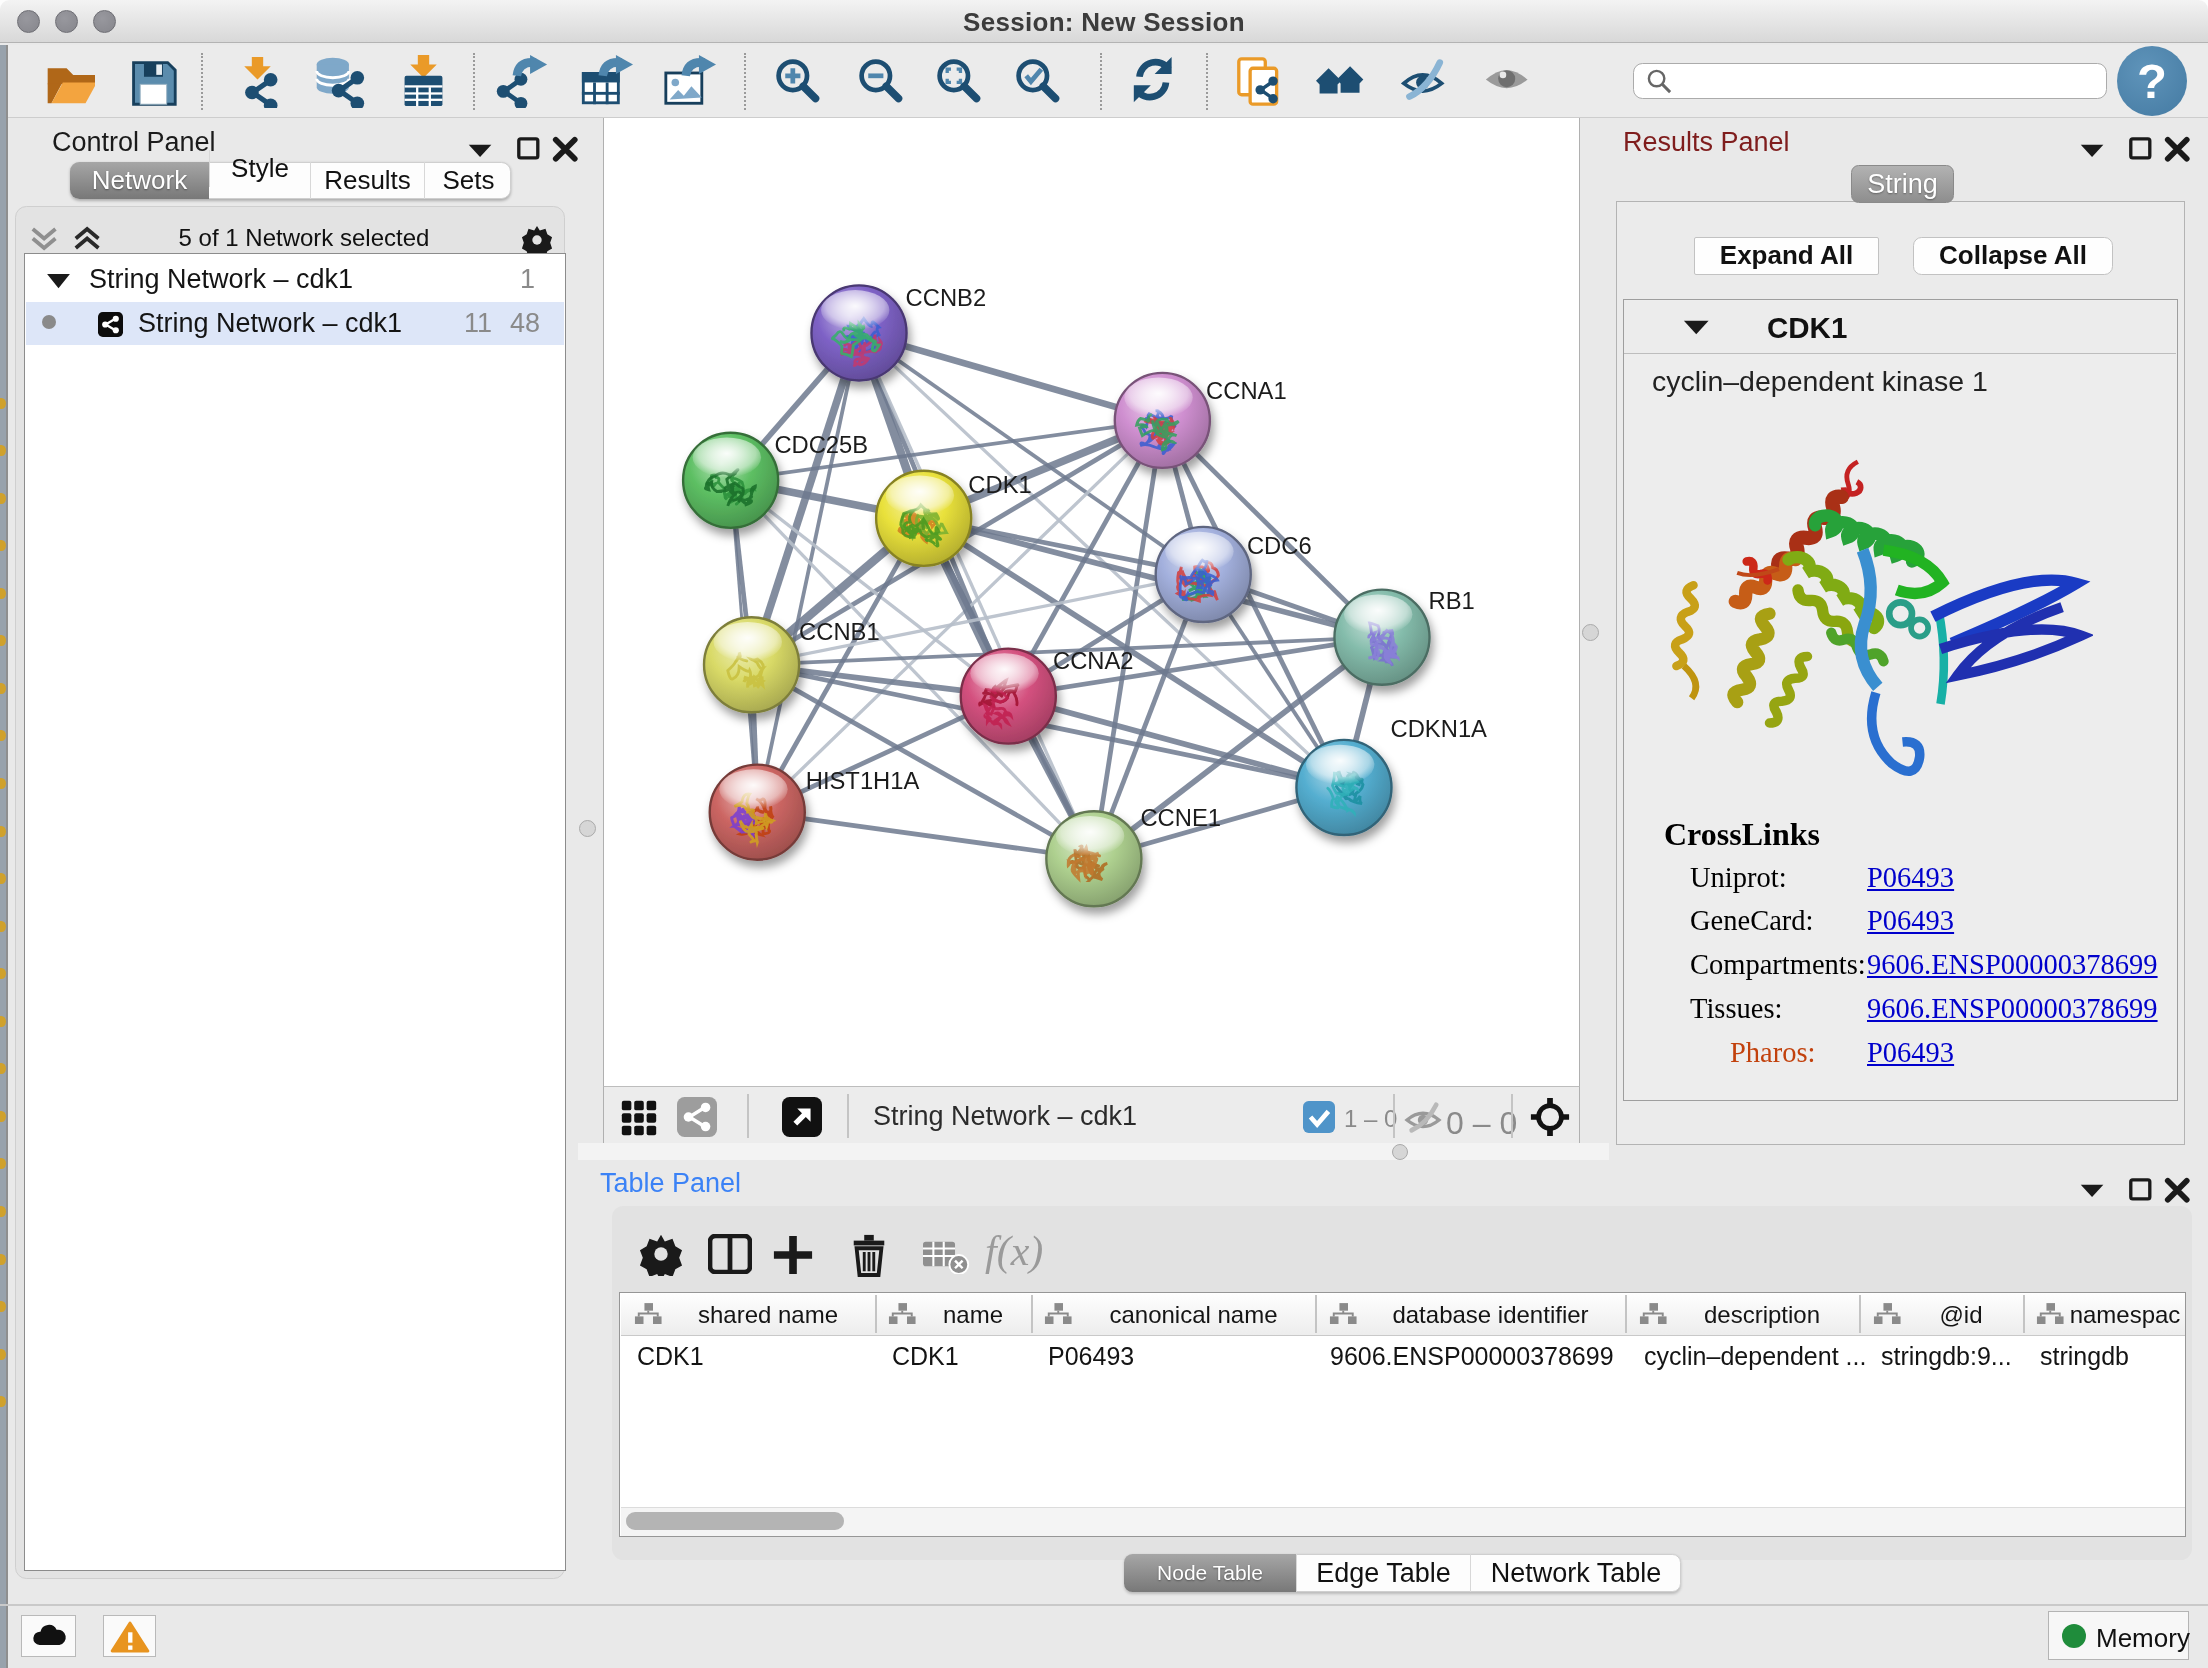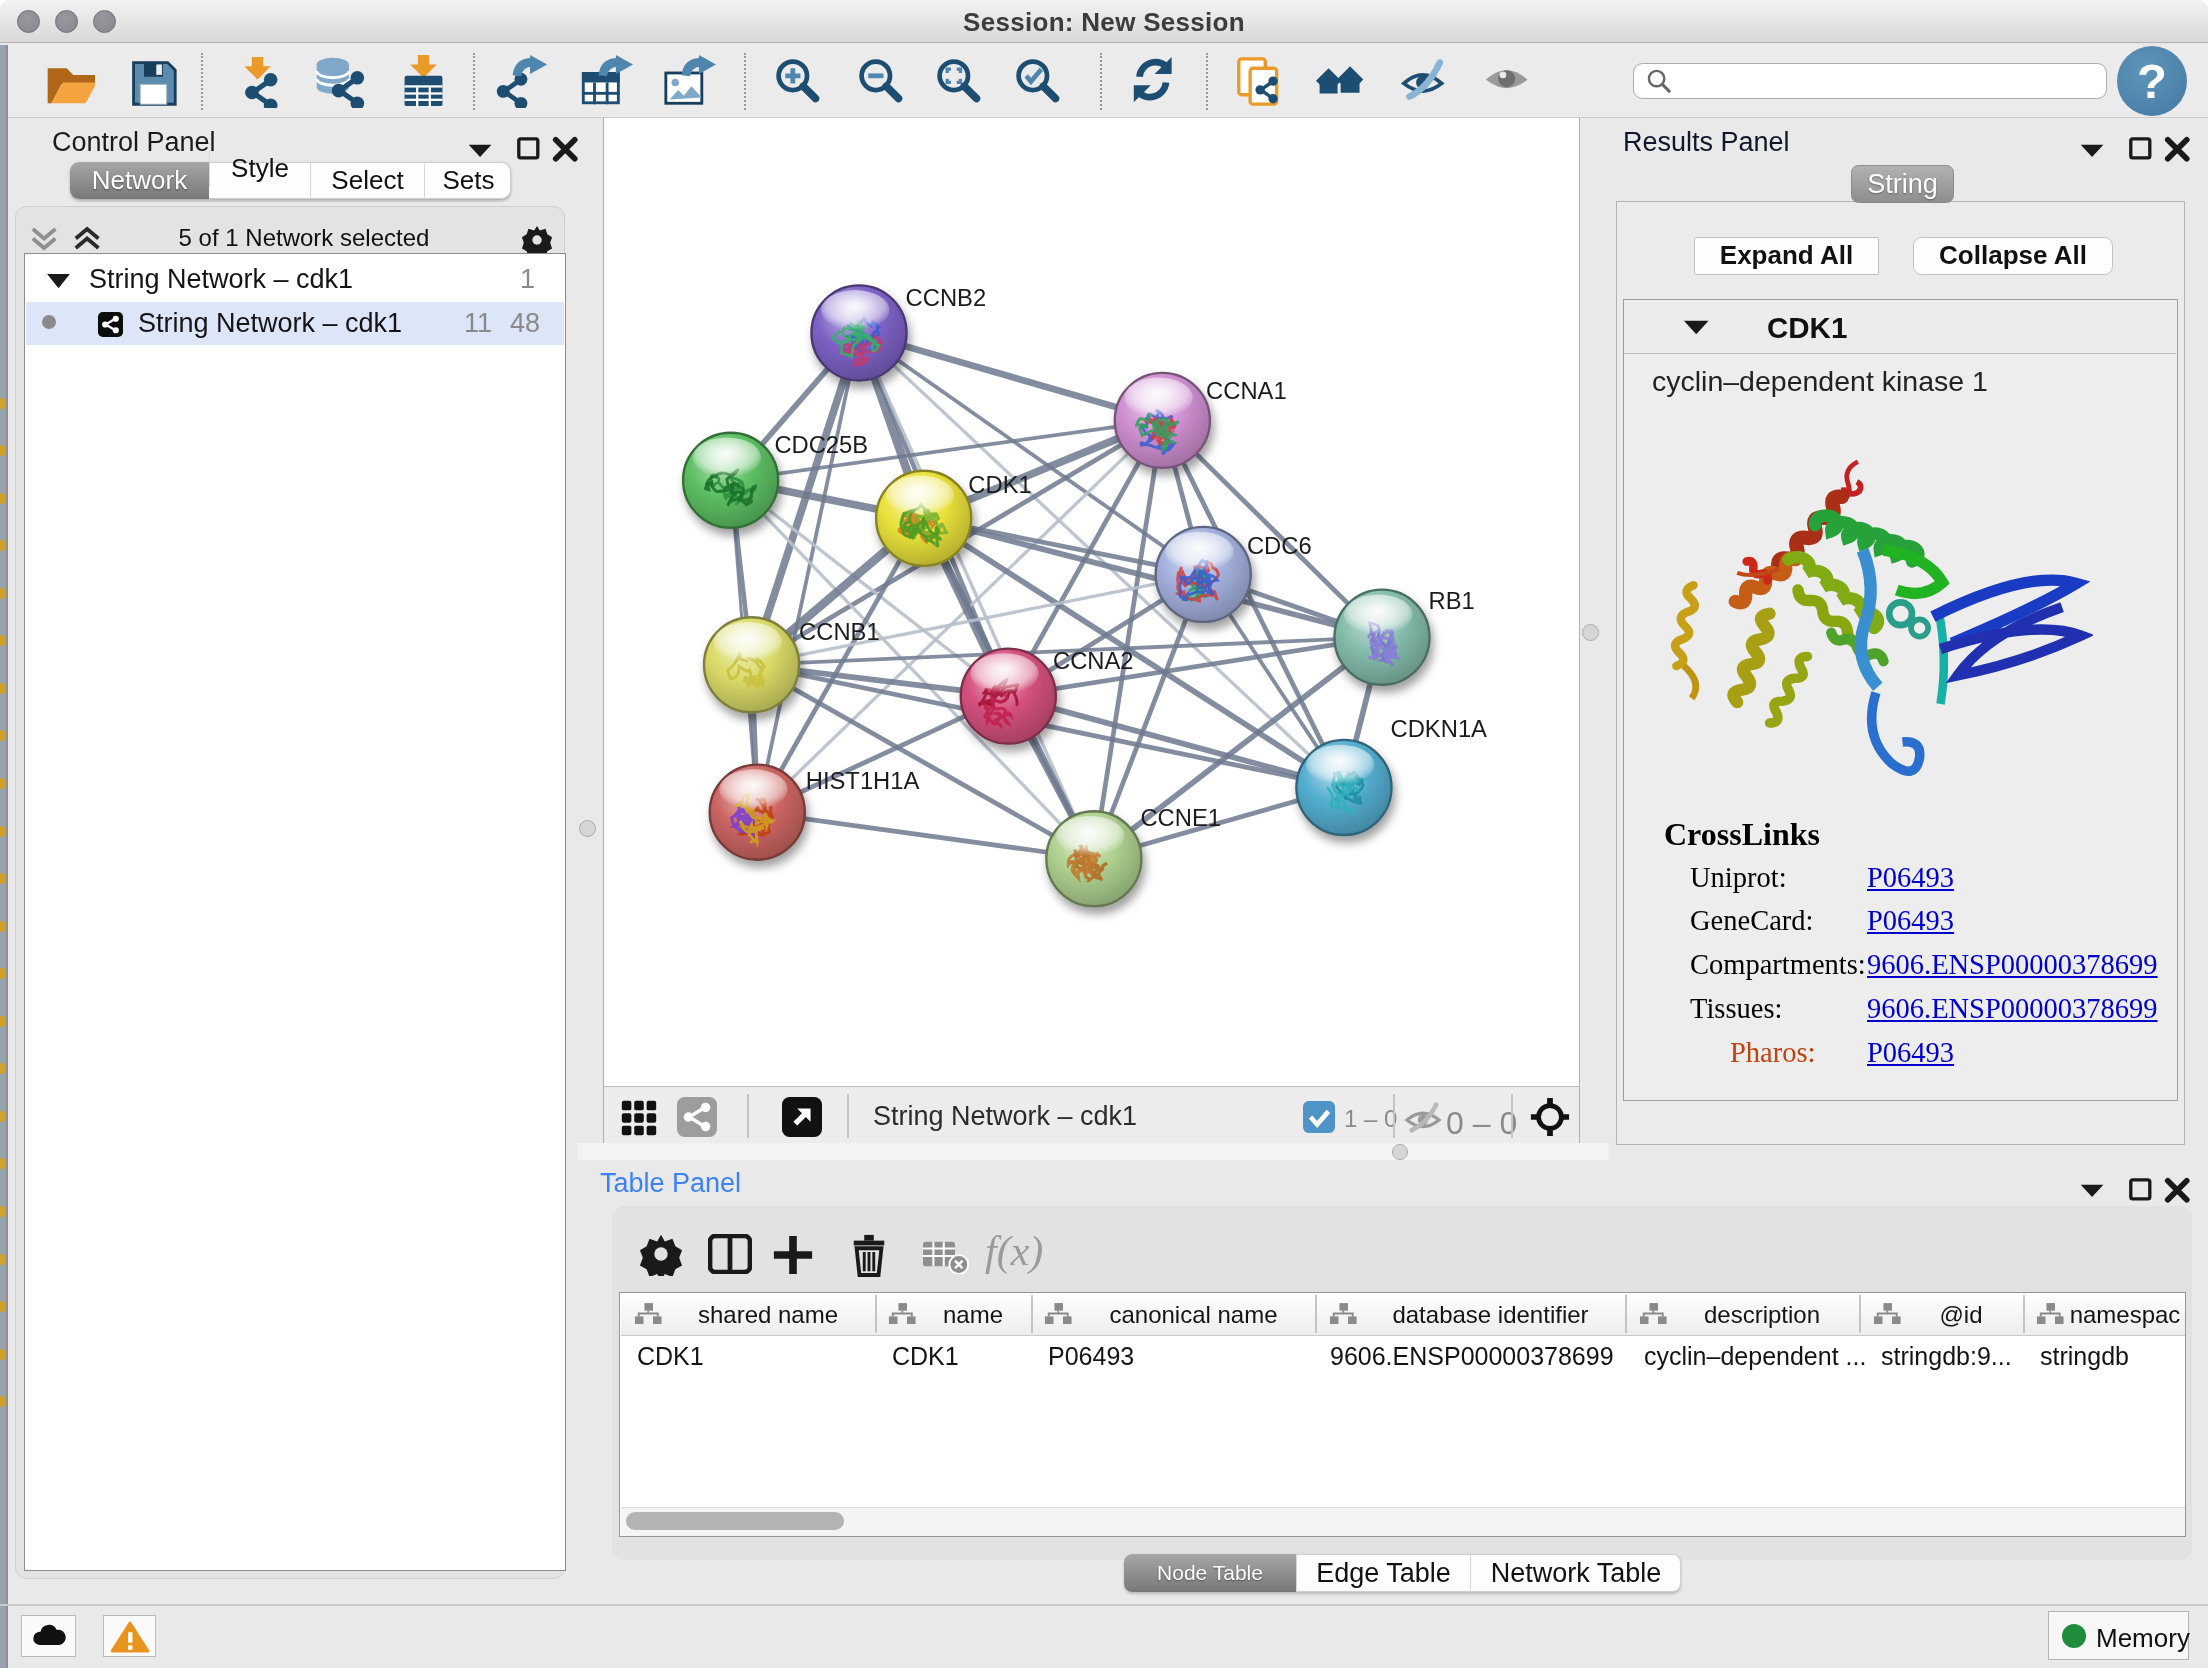--- a/index.html
+++ b/index.html
@@ -196,21 +196,21 @@
   </svg>
 <svg class="abs" style="left:515px;top:135px;" width="28.5" height="28.5" viewBox="0 0 30 30">
     <rect x="4" y="4" width="20" height="20" rx="2" fill="none" stroke="#1a1a1a" stroke-width="3.5"></rect>
   </svg>
 <svg class="abs" style="left:551px;top:135px;" width="28.5" height="28.5" viewBox="0 0 30 30">
     <path d="M5 5 L25 25 M25 5 L5 25" stroke="#1a1a1a" stroke-width="6" stroke-linecap="round"></path>
   </svg>
 <div class="abs" style="left:70px;top:162px;width:441px;height:37px;background:#fdfdfd;border:1px solid #cfcfcf;border-radius:9.5px;box-shadow:0 1.9px 2.9px rgba(0,0,0,0.25);"></div>
 <div class="abs" style="left:70px;top:162px;width:139px;height:37px;font-size:26px;text-align:center;line-height:37px;background:linear-gradient(#a6a6a6,#787878);color:#fff;border-radius:9.5px 0 0 9.5px;text-shadow:0 1px 1.9px rgba(0,0,0,0.4);">Network</div>
 <div class="abs" style="left:209px;top:150px;width:101px;height:37px;font-size:26px;text-align:center;line-height:37px;color:#111;border-left:1.9px solid #d8d8d8;">Style</div>
-<div class="abs" style="left:310px;top:162px;width:114px;height:37px;font-size:26px;text-align:center;line-height:37px;color:#111;border-left:1.9px solid #d8d8d8;">Select</div>
+<div class="abs" style="left:310px;top:162px;width:114px;height:37px;font-size:26px;text-align:center;line-height:37px;color:#111;border-left:1.9px solid #d8d8d8;">Results</div>
 <div class="abs" style="left:424px;top:162px;width:88px;height:37px;font-size:26px;text-align:center;line-height:37px;color:#111;border-left:1.9px solid #d8d8d8;">Sets</div>
 <div class="abs" style="left:15px;top:206px;width:550px;height:1373px;background:#e3e3e3;border:1.9px solid #cfcfcf;border-radius:11.4px;"></div>
 <svg class="abs" style="left:28.5px;top:225px;" width="34" height="27" viewBox="0 0 36 28">
     <path d="M4 4 l12 10 12 -10 M4 14 l12 10 12 -10" stroke="#8f8f8f" stroke-width="4" fill="none"></path>
   </svg>
 <svg class="abs" style="left:72px;top:225px;" width="34" height="27" viewBox="0 0 36 28">
     <path d="M4 24 l12 -10 12 10 M4 14 l12 -10 12 10" stroke="#2a2a2a" stroke-width="4" fill="none"></path>
   </svg>
 <div class="abs" style="left:114px;top:224px;width:380px;text-align:center;font-size:24px;color:#111;">5 of 1 Network selected</div>
 <svg class="abs" style="left:521px;top:224px;" width="32" height="32" viewBox="0 0 34 34">
@@ -531,21 +531,21 @@
   </svg>
 <div class="abs" style="left:1446px;top:1105px;white-space:nowrap;font-size:32px;color:#8a8a8a;">0 – 0</div>
 <div class="abs" style="left:1511px;top:1094px;width:1.9px;height:44px;background:#c4c4c4;"></div>
 <svg class="abs" style="left:1529px;top:1096px;" width="42" height="42" viewBox="0 0 44 44">
     <circle cx="22" cy="22" r="12" fill="none" stroke="#111" stroke-width="5"></circle>
     <path d="M22 2 v10 M22 32 v10 M2 22 h10 M32 22 h10" stroke="#111" stroke-width="6"></path>
   </svg>
 <div class="abs" style="left:578px;top:1143px;width:1031px;height:17px;background:#f3f3f3;"></div>
 <div class="abs" style="left:1392px;top:1144px;width:16px;height:16px;border-radius:50%;background:#d6d6d6;border:1.9px solid #aaa;"></div>
 <div class="abs" style="left:1582px;top:624px;width:17px;height:17px;border-radius:50%;background:#d6d6d6;border:1.9px solid #aaa;"></div>
-<div class="abs" style="left:1623px;top:127px;font-size:27px;color:#0f172a;">Results Panel</div>
+<div class="abs" style="left:1623px;top:127px;font-size:27px;color:#7f1d1d;">Results Panel</div>
 <svg class="abs" style="left:2077px;top:137px;" width="32" height="25" viewBox="0 0 34 26">
     <path d="M4 8 h24 l-12 13 z" fill="#1a1a1a"></path>
   </svg>
 <svg class="abs" style="left:2127px;top:135px;" width="28.5" height="28.5" viewBox="0 0 30 30">
     <rect x="4" y="4" width="20" height="20" rx="2" fill="none" stroke="#1a1a1a" stroke-width="3.5"></rect>
   </svg>
 <svg class="abs" style="left:2163px;top:135px;" width="28.5" height="28.5" viewBox="0 0 30 30">
     <path d="M5 5 L25 25 M25 5 L5 25" stroke="#1a1a1a" stroke-width="6" stroke-linecap="round"></path>
   </svg>
 <div class="abs" style="left:1616px;top:201px;width:569px;height:944px;background:#ebebeb;border:1.9px solid #b3b3b3;"></div>

